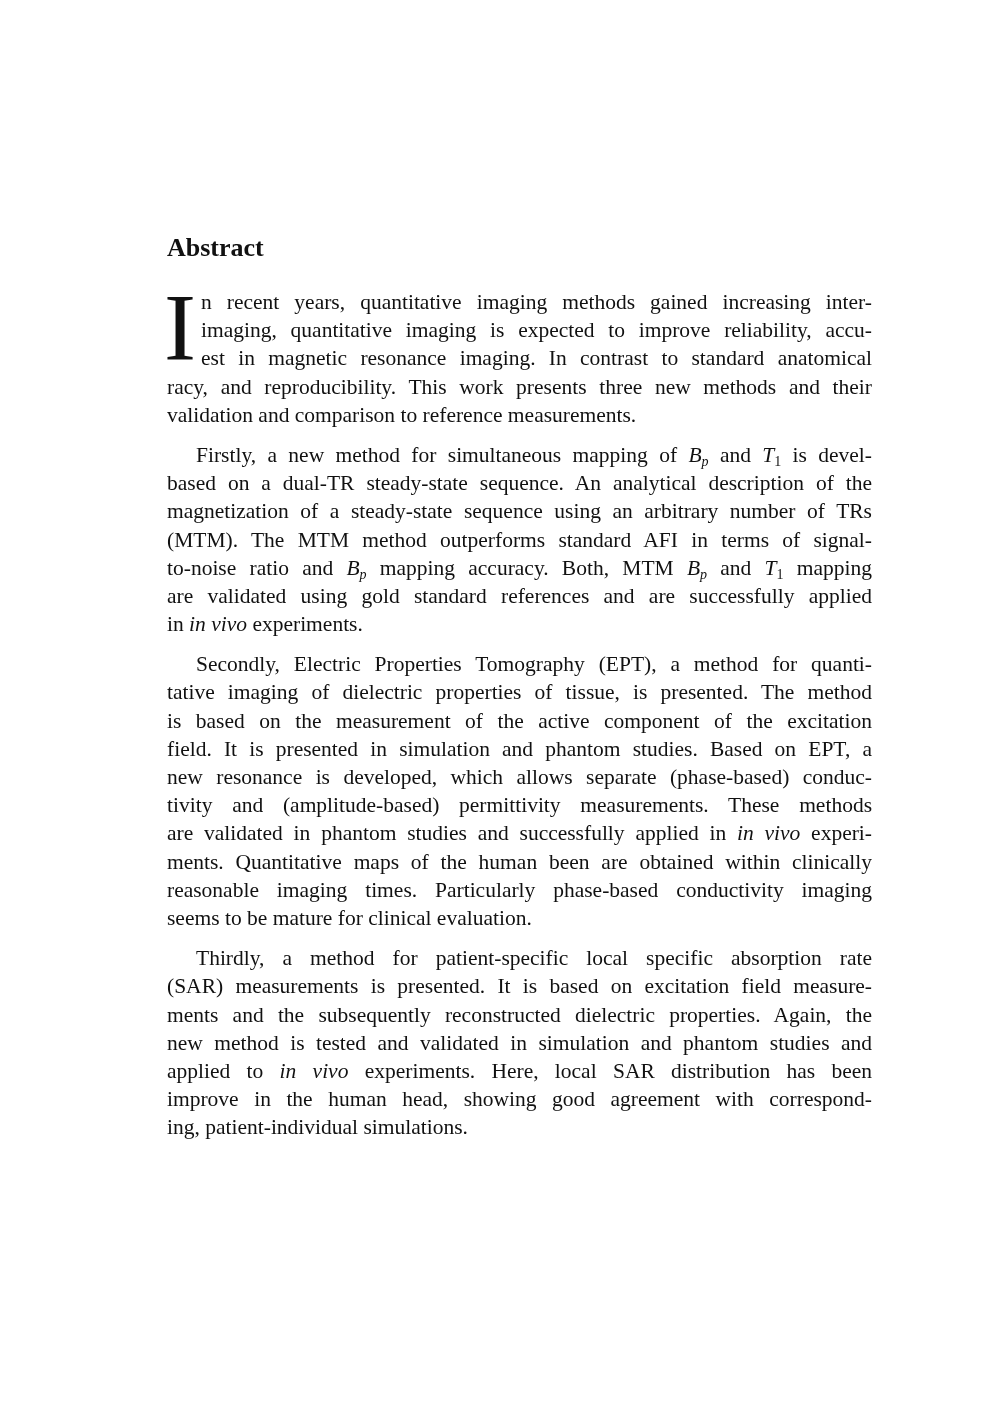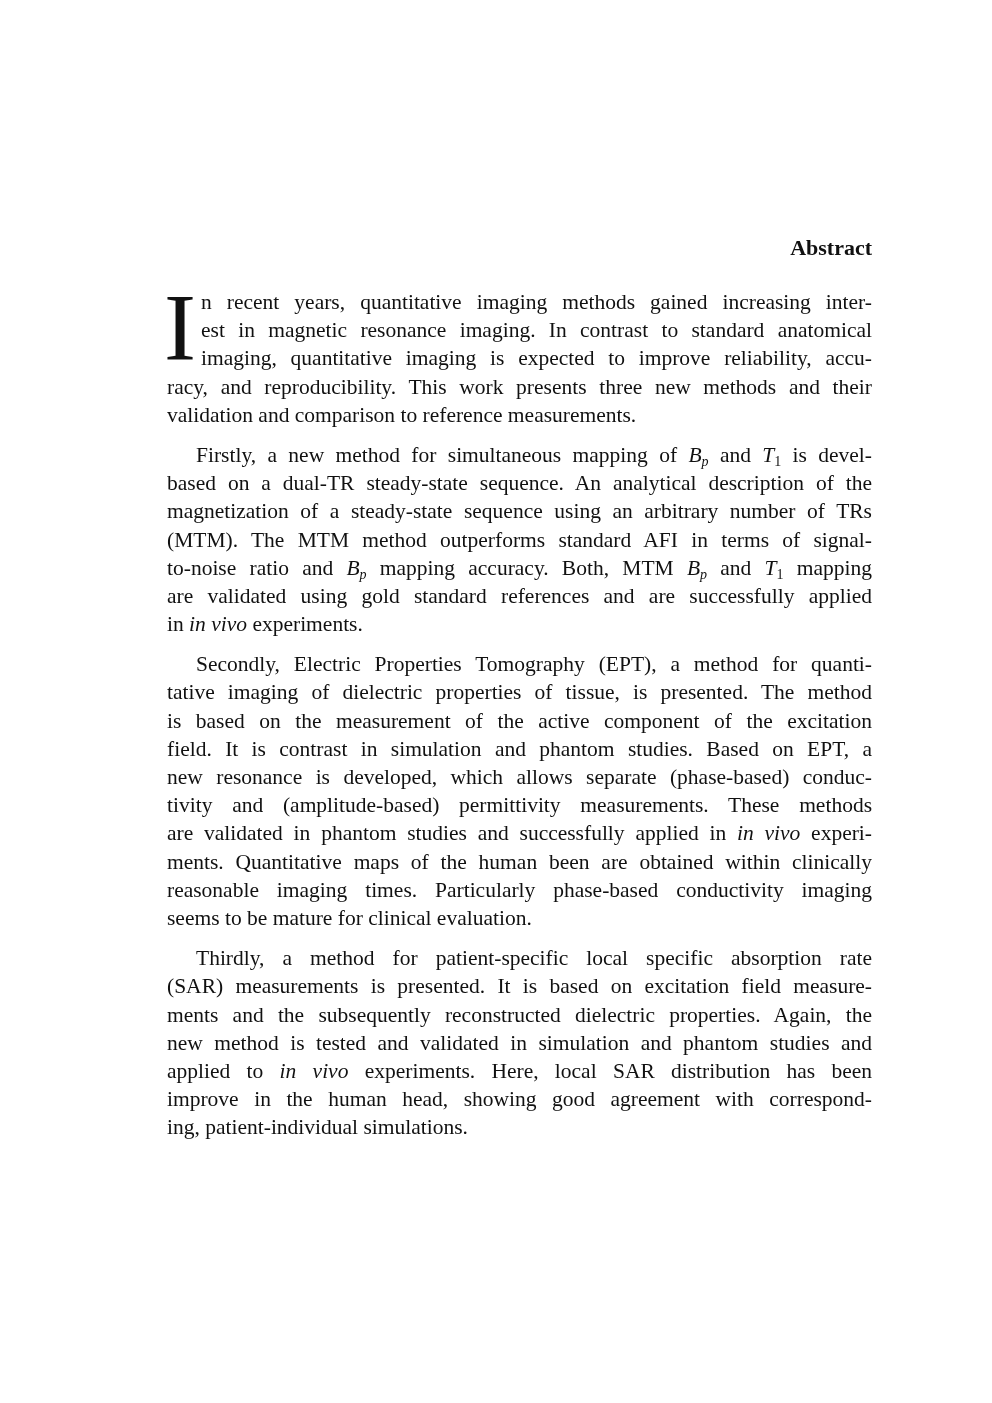--- a/index.html
+++ b/index.html
@@ -15,23 +15,23 @@
       font-family: "Liberation Serif", "DejaVu Serif", serif;
       color: #111111;
     }
     .page {
       position: absolute;
       left: 167px;
       top: 233px;
       width: 705px;
     }
     .title {
-      text-align: right;
+      text-align: left;
       font-weight: bold;
-      font-size: 22px;
+      font-size: 26px;
       line-height: 30px;
       margin: 0 0 25px 0;
     }
     .para {
       margin: 0;
       font-size: 21.5px;
       line-height: 28.2px;
     }
     .line {
       display: block;
@@ -70,41 +70,41 @@
   </style>
 </head>
 <body>
 
 <div class="page">
   <h1 class="title">Abstract</h1>
 
   <div class="para para-first">
     <span class="dropcap">I</span>
     <span class="line dc-indent">n recent years, quantitative imaging methods gained increasing inter-</span>
+    <span class="line dc-indent">imaging, quantitative imaging is expected to improve reliability, accu-</span>
     <span class="line dc-indent">est in magnetic resonance imaging. In contrast to standard anatomical</span>
-    <span class="line dc-indent">imaging, quantitative imaging is expected to improve reliability, accu-</span>
     <span class="line">racy, and reproducibility. This work presents three new methods and their</span>
     <span class="line last">validation and comparison to reference measurements.</span>
   </div>
 
   <div class="para">
     <span class="line indent rich">Firstly, a new method for simultaneous mapping of <em>B<sub style="font-style: italic;">p</sub></em> and <em>T<sub style="font-style: normal;">1</sub></em> is devel-</span>
     <span class="line rich">based on a dual-TR steady-state sequence. An analytical description of the</span>
     <span class="line rich">magnetization of a steady-state sequence using an arbitrary number of TRs</span>
     <span class="line rich">(MTM). The MTM method outperforms standard AFI in terms of signal-</span>
     <span class="line rich">to-noise ratio and <em>B<sub style="font-style: italic;">p</sub></em> mapping accuracy. Both, MTM <em>B<sub style="font-style: italic;">p</sub></em> and <em>T<sub style="font-style: normal;">1</sub></em> mapping</span>
     <span class="line rich">are validated using gold standard references and are successfully applied</span>
     <span class="line last rich">in <em>in vivo</em> experiments.</span>
   </div>
 
   <div class="para">
     <span class="line indent rich">Secondly, Electric Properties Tomography (EPT), a method for quanti-</span>
     <span class="line rich">tative imaging of dielectric properties of tissue, is presented. The method</span>
     <span class="line rich">is based on the measurement of the active component of the excitation</span>
-    <span class="line rich">field. It is contrast in simulation and phantom studies. Based on EPT, a</span>
+    <span class="line rich">field. It is presented in simulation and phantom studies. Based on EPT, a</span>
     <span class="line rich">new resonance is developed, which allows separate (phase-based) conduc-</span>
     <span class="line rich">tivity and (amplitude-based) permittivity measurements. These methods</span>
     <span class="line rich">are validated in phantom studies and successfully applied in <em>in vivo</em> experi-</span>
     <span class="line rich">ments. Quantitative maps of the human been are obtained within clinically</span>
     <span class="line rich">reasonable imaging times. Particularly phase-based conductivity imaging</span>
     <span class="line last rich">seems to be mature for clinical evaluation.</span>
   </div>
 
   <div class="para">
     <span class="line indent rich">Thirdly, a method for patient-specific local specific absorption rate</span>

